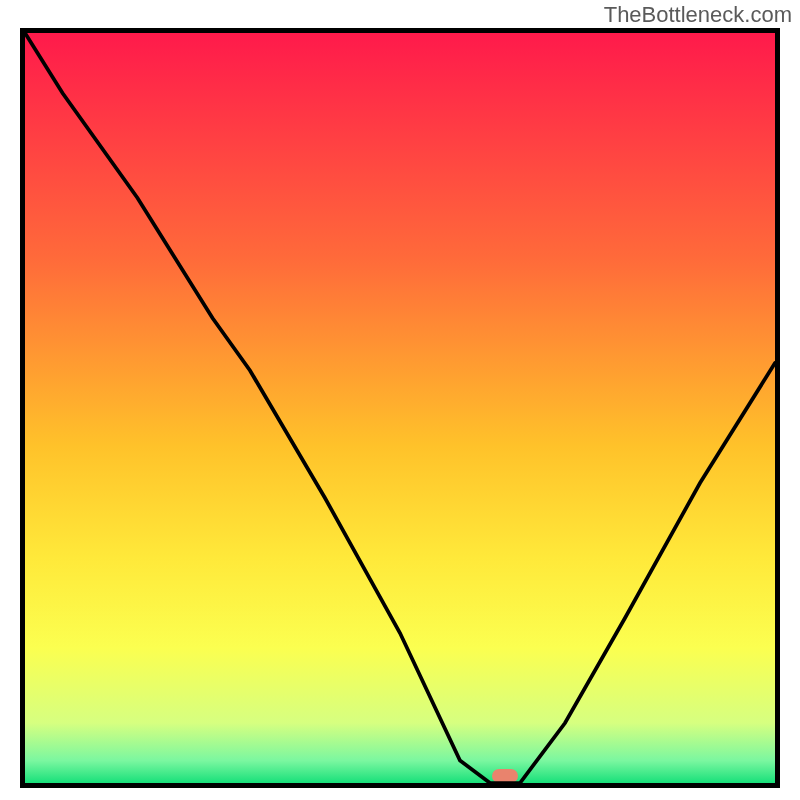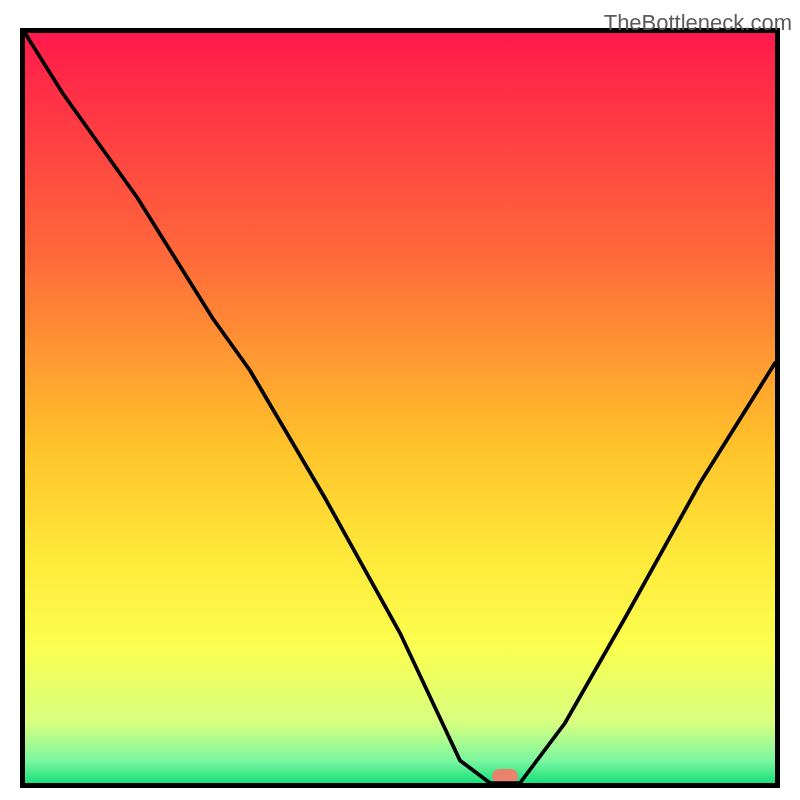--- a/index.html
+++ b/index.html
@@ -10,21 +10,21 @@
     background: #ffffff;
     font-family: Arial, Helvetica, sans-serif;
   }
   .wrap {
     position: relative;
     width: 800px;
     height: 800px;
   }
   .watermark {
     position: absolute;
-    top: 10px;
+    top: 2px;
     right: 8px;
     font-size: 22px;
     font-weight: 500;
     color: #5a5a5a;
     z-index: 4;
   }
   .plot {
     position: absolute;
     left: 20px;
     top: 28px;

